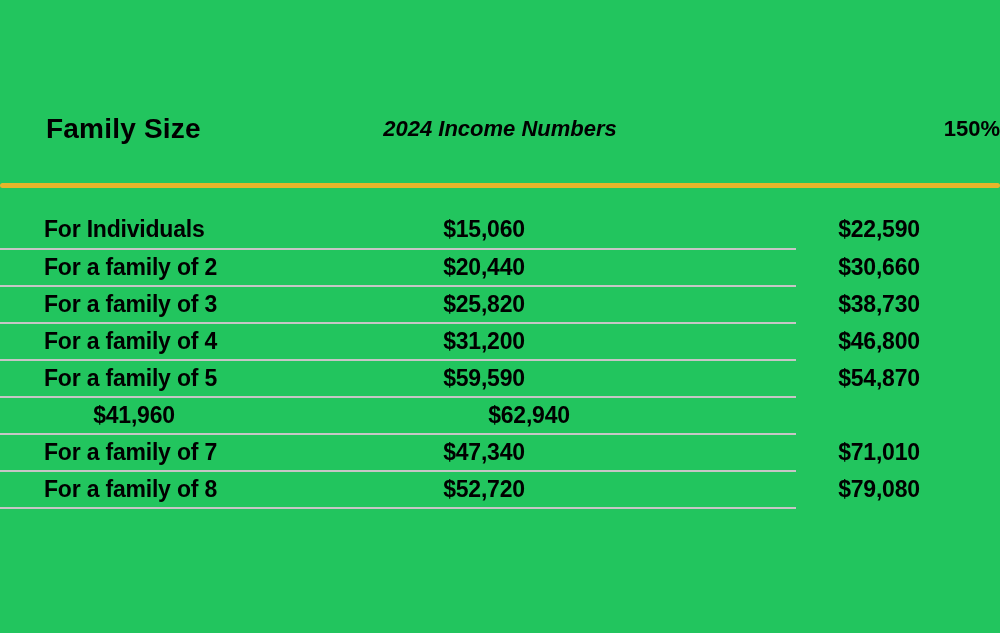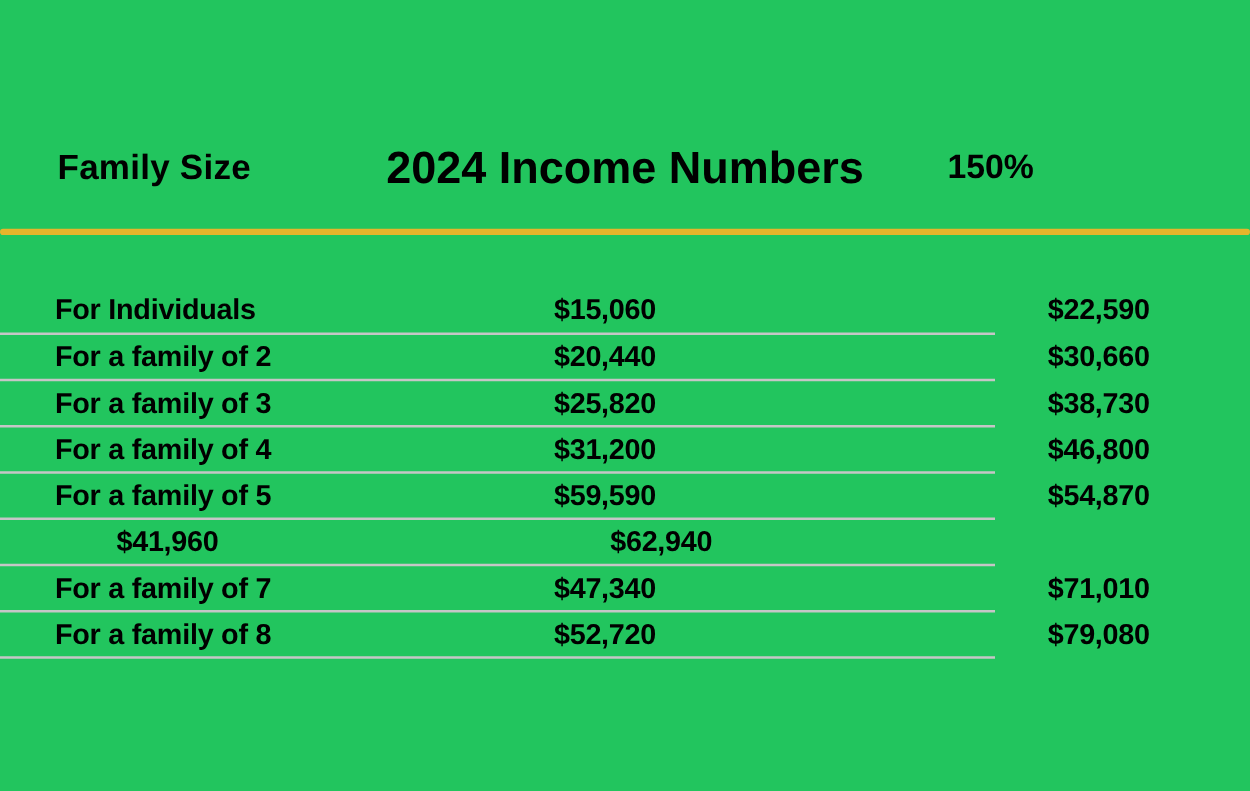--- a/index.html
+++ b/index.html
@@ -30,40 +30,41 @@
   .hcell {
     font-weight: bold;
     line-height: 1.2;
   }
   .h1 {
     font-size: 28px;
     padding-left: 46px;
     letter-spacing: 0.2px;
   }
   .h2 {
-    font-size: 36px;
+    font-size: 22px;
     text-align: center;
+    font-style: italic;
   }
   .h3 {
-    font-size: 27px;
-    text-align: left;
+    font-size: 22px;
+    text-align: right;
     padding-left: 58px;
   }
   .accent-line {
     position: absolute;
     top: 183px;
     left: 0;
     width: 1000px;
     height: 5px;
     border-radius: 3px;
     background: #E6B52B;
   }
   .table-body {
     position: absolute;
-    top: 212px;
+    top: 194px;
     left: 0;
     width: 796px;
   }
   .row {
     height: 37px;
     box-sizing: border-box;
     border-bottom: 2px solid #c6c6c6;
   }
   .row.first {
     height: 56px;

